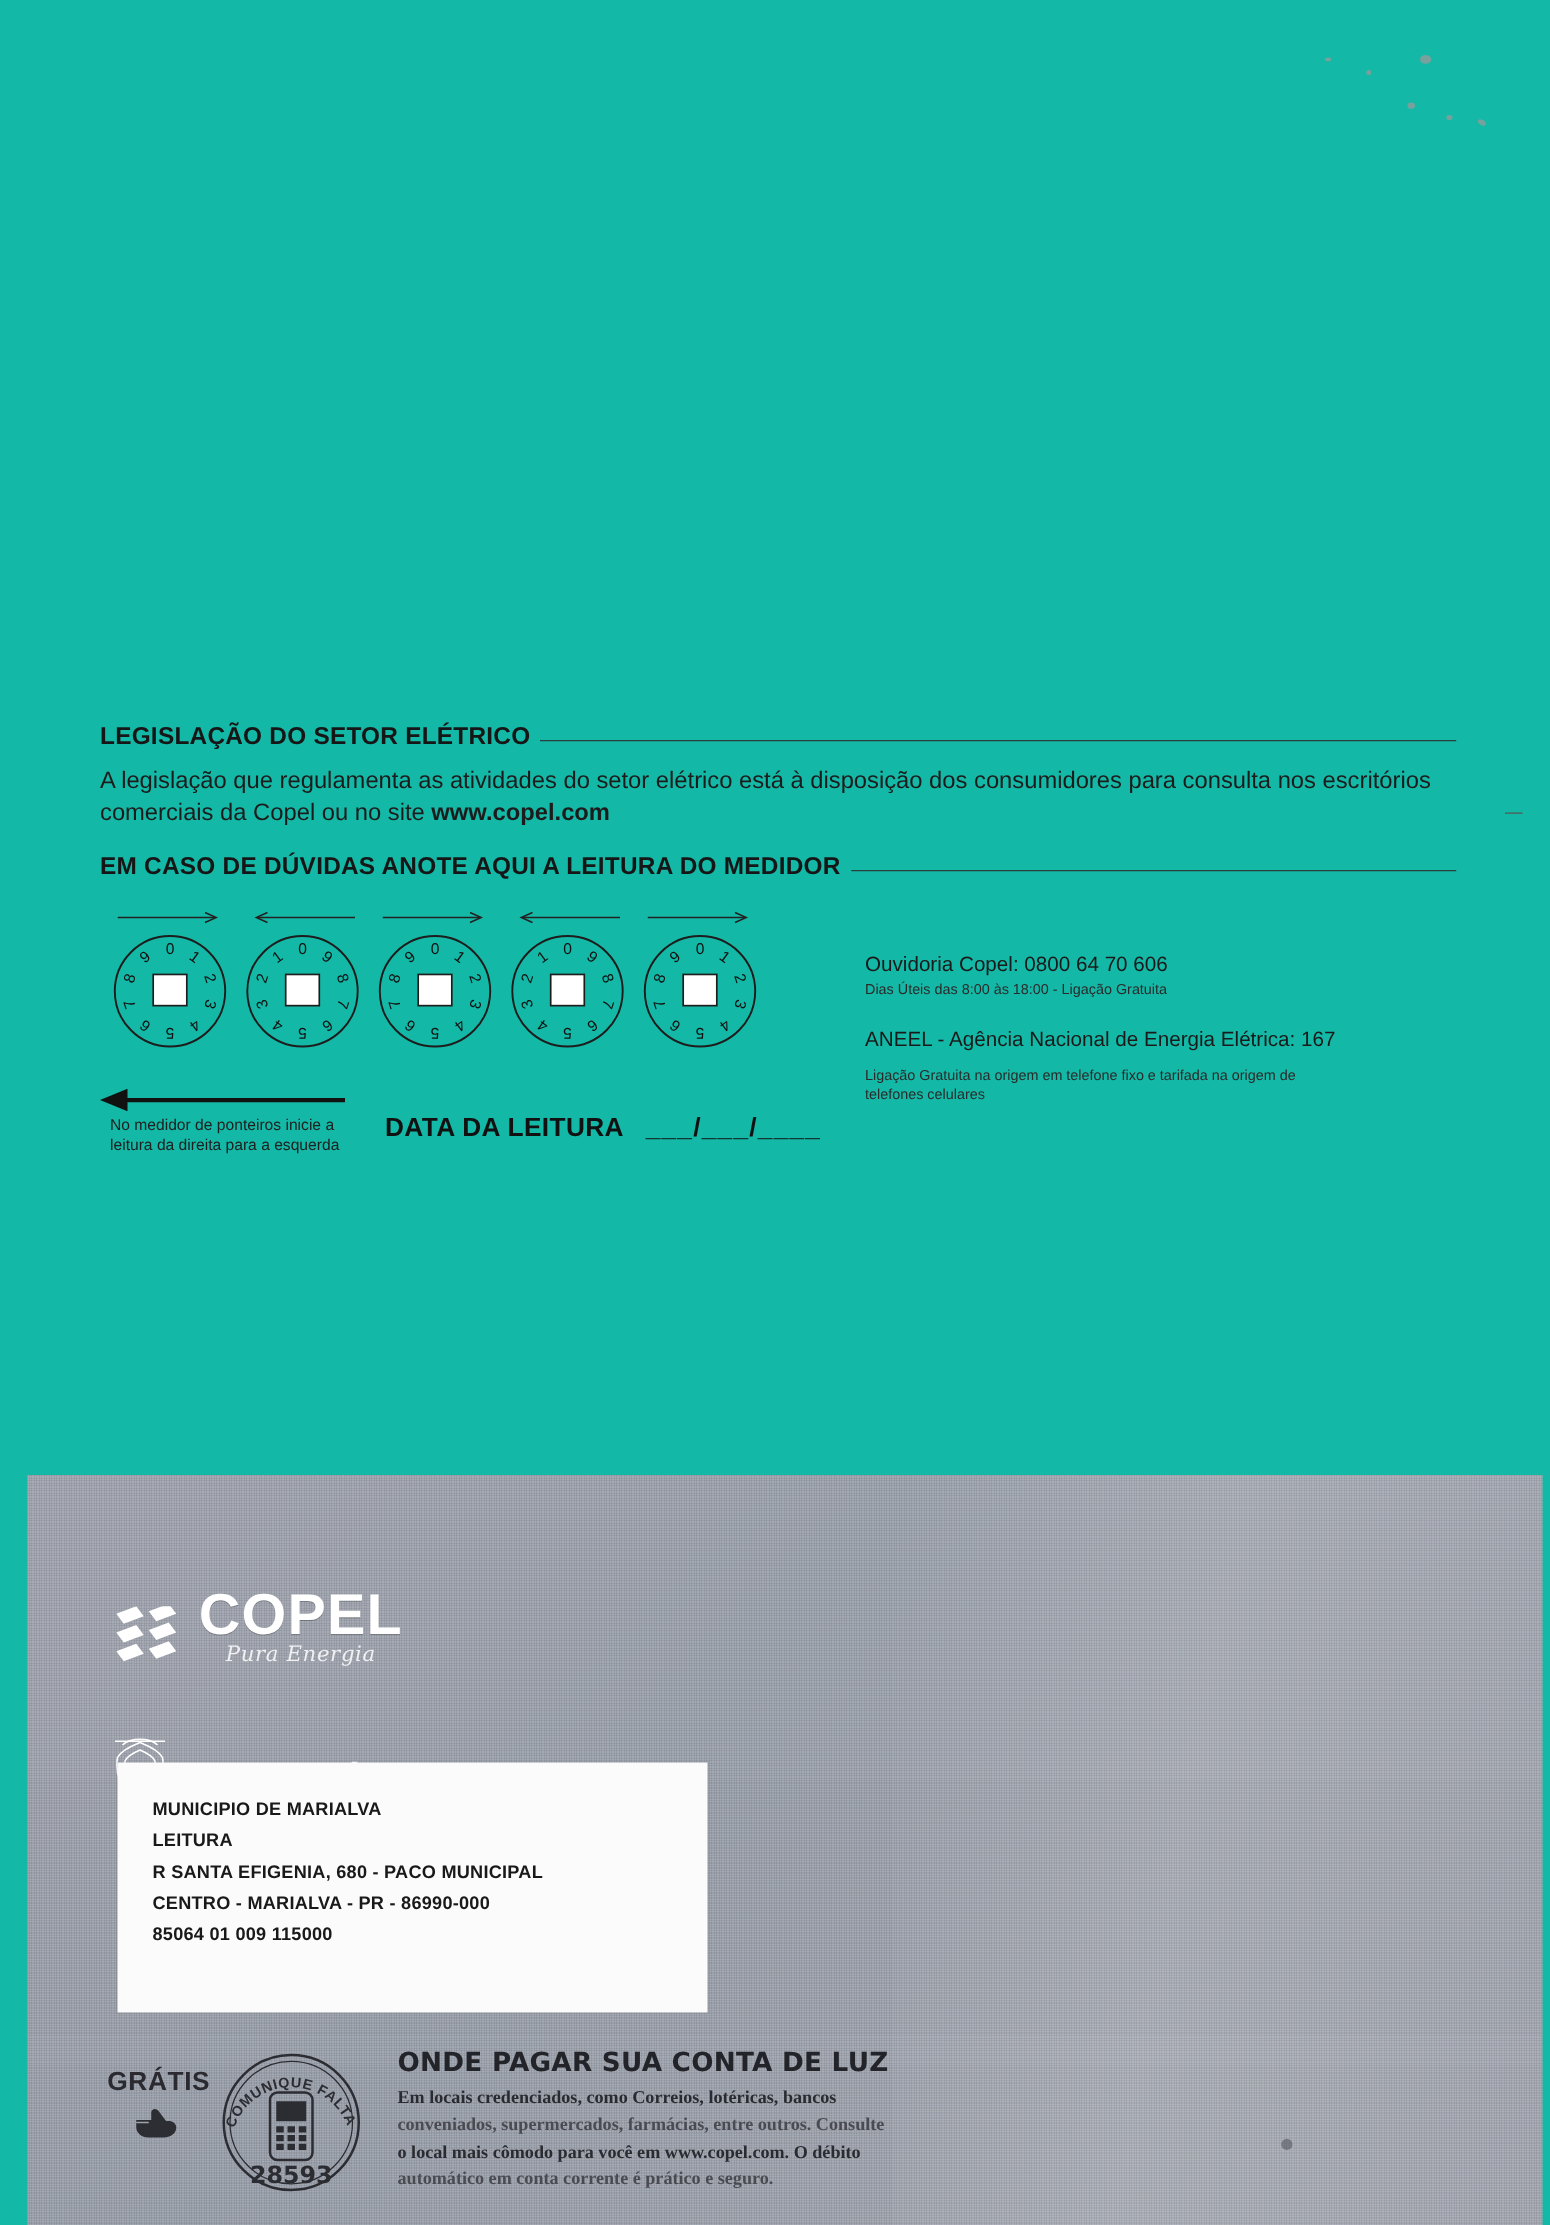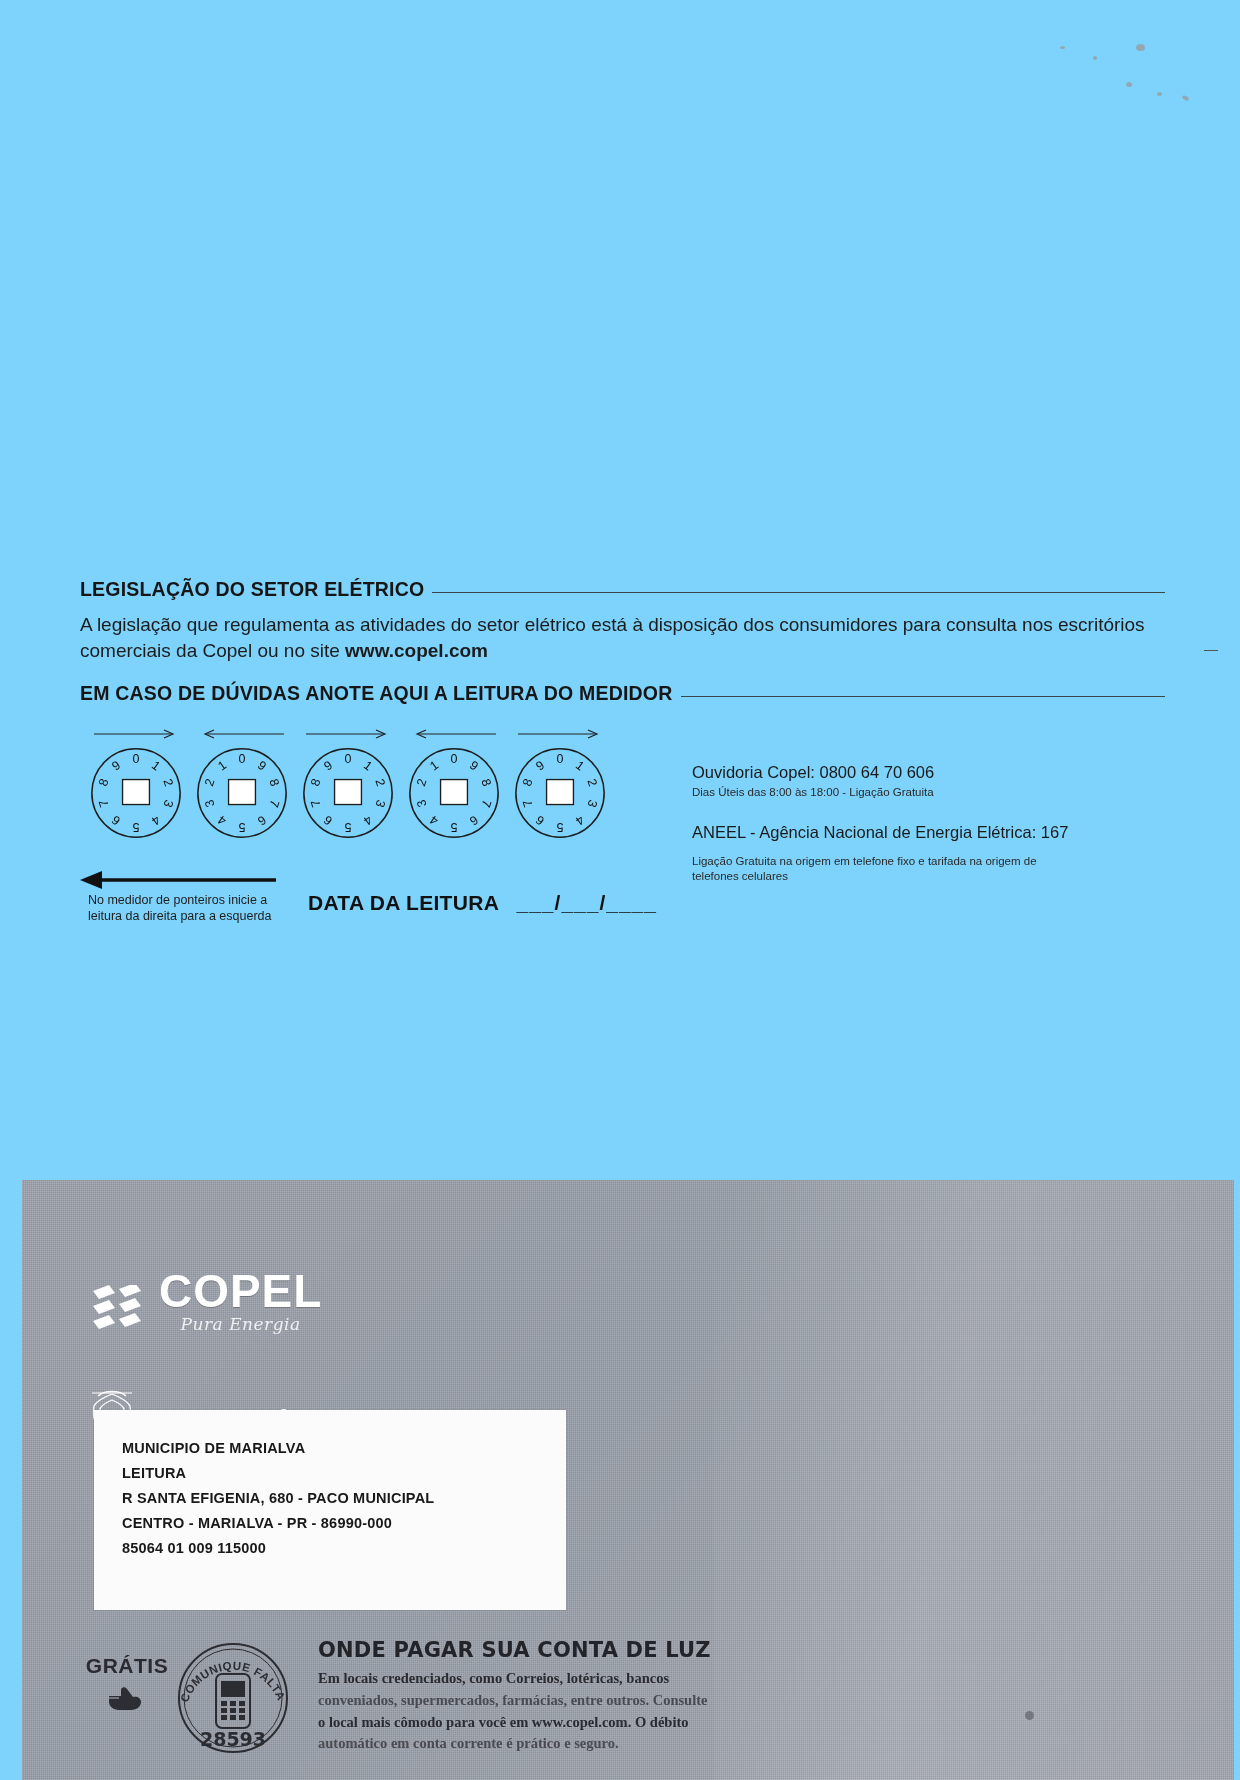--- a/index.html
+++ b/index.html
@@ -12,21 +12,21 @@
     height: 1780px;
     position: relative;
     font-family: "Liberation Sans", sans-serif;
     color: #111;
     overflow: hidden;
   }
 
   .page {
     position: absolute;
     inset: 0;
-    background: #7dd3fc;
+    background: #14b8a6;
   }
 
   
   .speck {
     position: absolute;
     background: #9a9a9a;
     border-radius: 50%;
     opacity: .75;
   }
 

